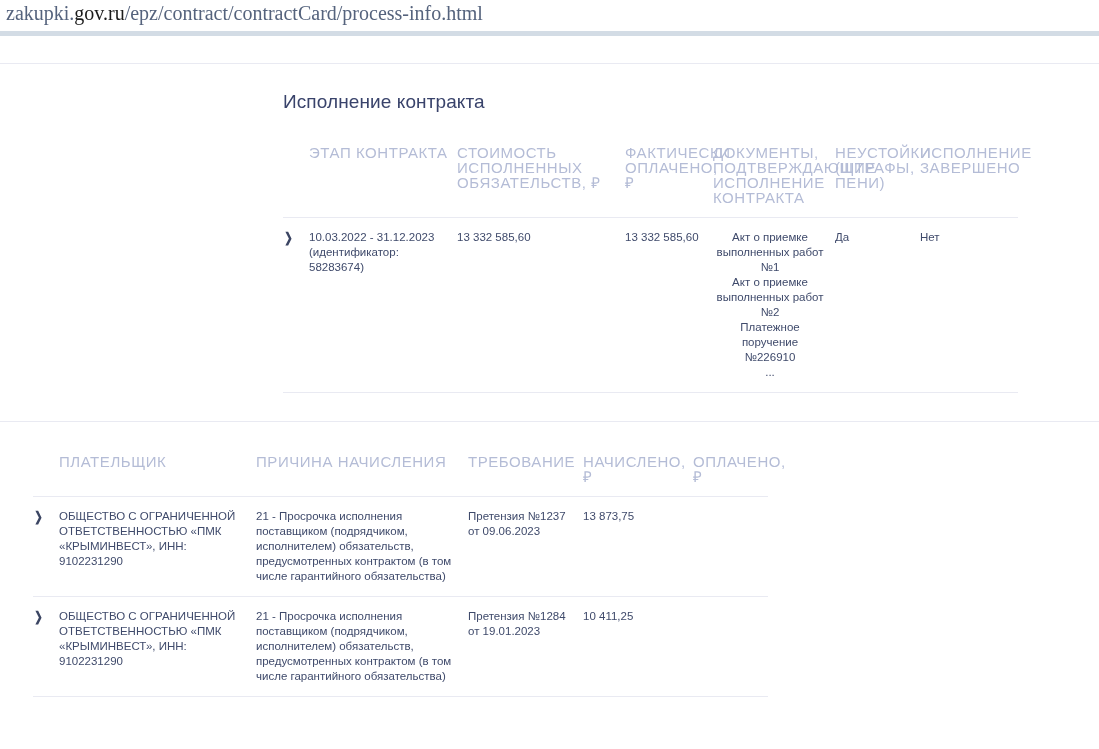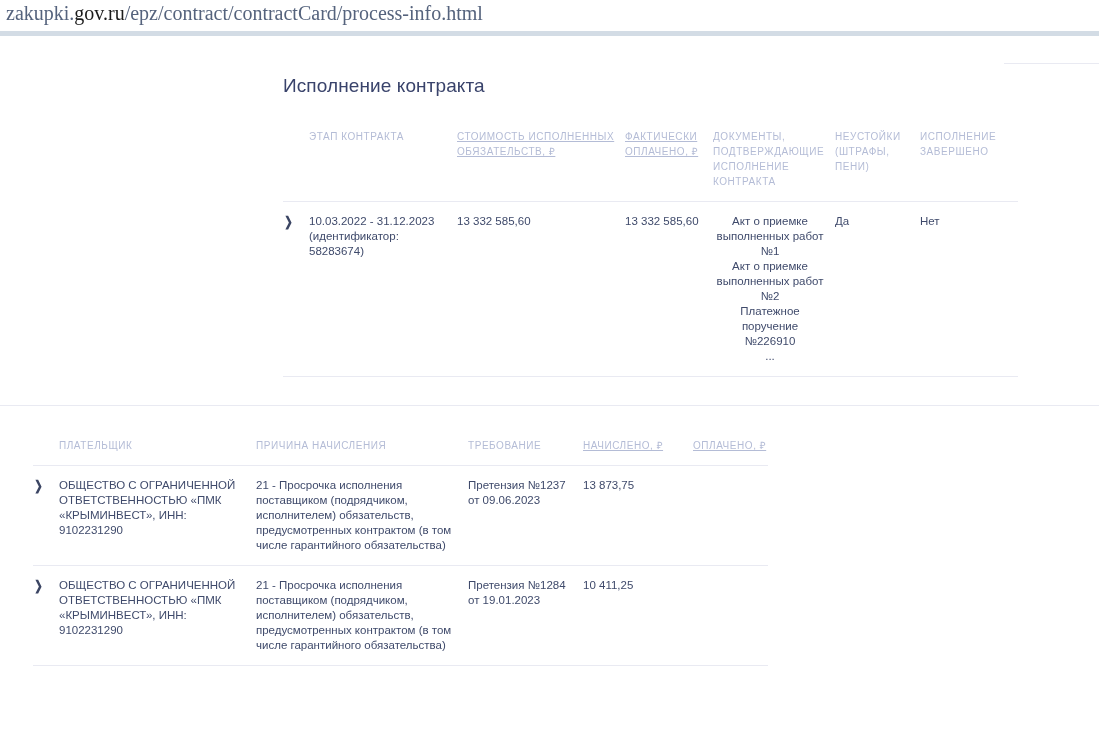--- a/index.html
+++ b/index.html
@@ -46,21 +46,21 @@
   .header-rule {
     position: absolute;
     left: 0; top: 63px;
     width: 1099px; height: 1px;
     background: #e9eaf2;
   }
 
   
   .page {
     position: absolute;
-    left: 0; top: 48px;
+    left: 0; top: 64px;
     width: 1004px;
     height: 685px;
     background: #ffffff;
   }
 
   .section { position: relative; }
   .section-divider {
     width: 1099px;
     height: 1px;
     background: #e9eaf2;
@@ -81,21 +81,21 @@
 
   
   table.grid {
     width: 735px;
     border-collapse: collapse;
     table-layout: fixed;
   }
   table.grid thead th {
     text-align: left;
     vertical-align: top;
-    font-size: 10px;
+    font-size: 15px;
     line-height: 15px;
     letter-spacing: 0.55px;
     color: #b4bcd6;
     font-weight: 400;
     text-transform: uppercase;
     padding: 0 8px 0 0;
   }
   table.grid thead tr.head-row th { padding-top: 9px; padding-bottom: 12px; }
   table.grid thead { border-bottom: 1px solid #e9eaf2; }
 
@@ -103,21 +103,21 @@
     vertical-align: top;
     font-size: 11.5px;
     line-height: 15px;
     color: #3f4a6b;
     padding: 12px 8px 12px 0;
     border-bottom: 1px solid #e9eaf2;
   }
   table.grid tbody tr:last-child td { border-bottom: 1px solid #e9eaf2; }
 
   .num { text-align: left; padding-right: 0 !important; white-space: nowrap; }
-  .th-num { text-align: center; padding-right: 0 !important; text-decoration: underline; }
+  .th-num { text-align: center; padding-right: 0 !important; }
 
   .expander {
     width: 26px;
     padding-right: 0 !important;
     color: #3f4a6b;
   }
   .chev {
     display: inline-block;
     font-size: 13px;
     line-height: 15px;

